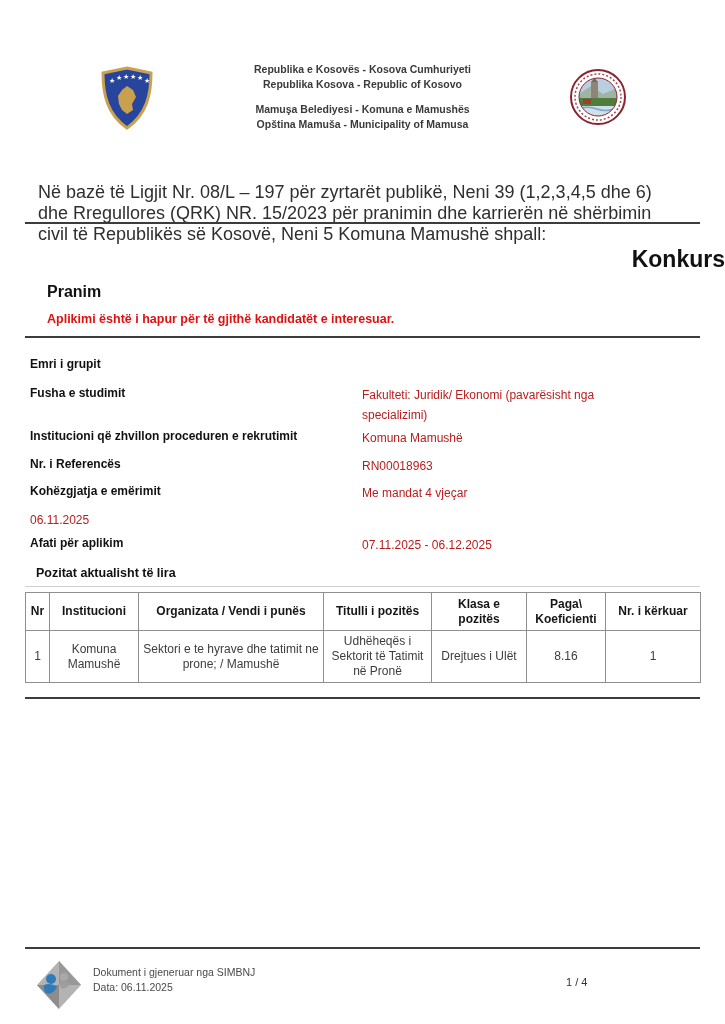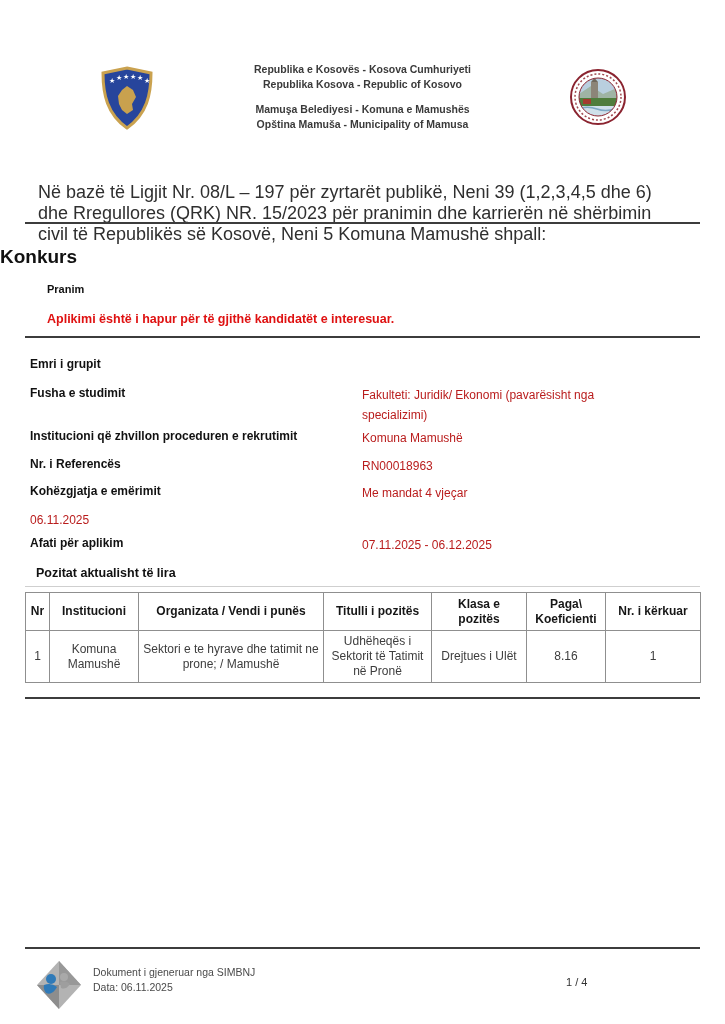--- a/index.html
+++ b/index.html
@@ -28,25 +28,25 @@
   }
   .rule { background: #3c3c3c; height: 2px; left: 25px; width: 675px; }
   .rule-1 { top: 222px; }
   .rule-2 { top: 336px; }
   .rule-3 { top: 697px; }
   .rule-footer { top: 947px; }
   .rule-light { background: #cfcfcf; height: 1px; left: 25px; width: 675px; top: 586px; }
 
   
   .doc-title {
-    left: 0; right: 0; top: 246px; text-align: left;
-    font-size: 19px; font-weight: bold; color: #111;
+    left: 0; right: 0; top: 246px; text-align: right;
+    font-size: 23px; font-weight: bold; color: #111;
   }
   .subtitle {
-    left: 47px; top: 283px; font-size: 11px; font-weight: bold; color: #111;
+    left: 47px; top: 283px; font-size: 16px; font-weight: bold; color: #111;
   }
   .notice {
     left: 47px; top: 312px; font-size: 12.5px; font-weight: bold;
   }
 
   
   .fields { left: 30px; top: 356px; width: 665px; }
   .field-row { display: flex; align-items: flex-start; }
   .field-label { width: 332px; font-size: 12px; font-weight: bold; color: #111; line-height: 16px; }
   .field-value { width: 300px; font-size: 12px; color: #b91c1c; line-height: 20px; }

